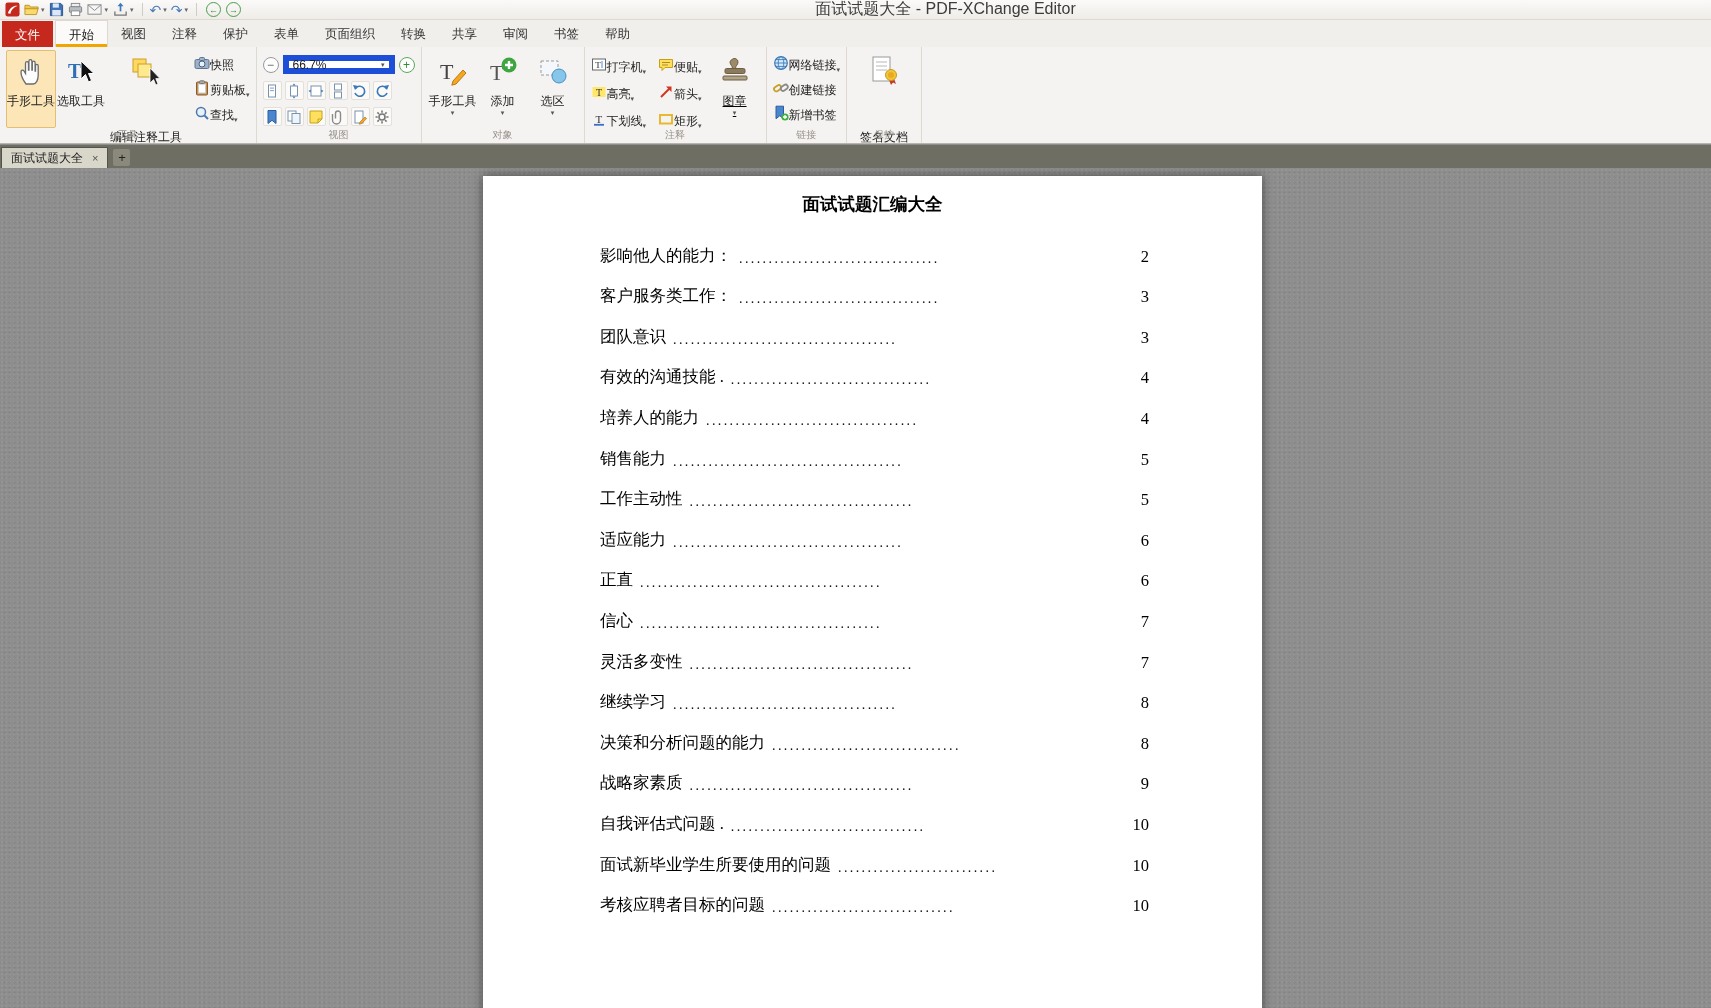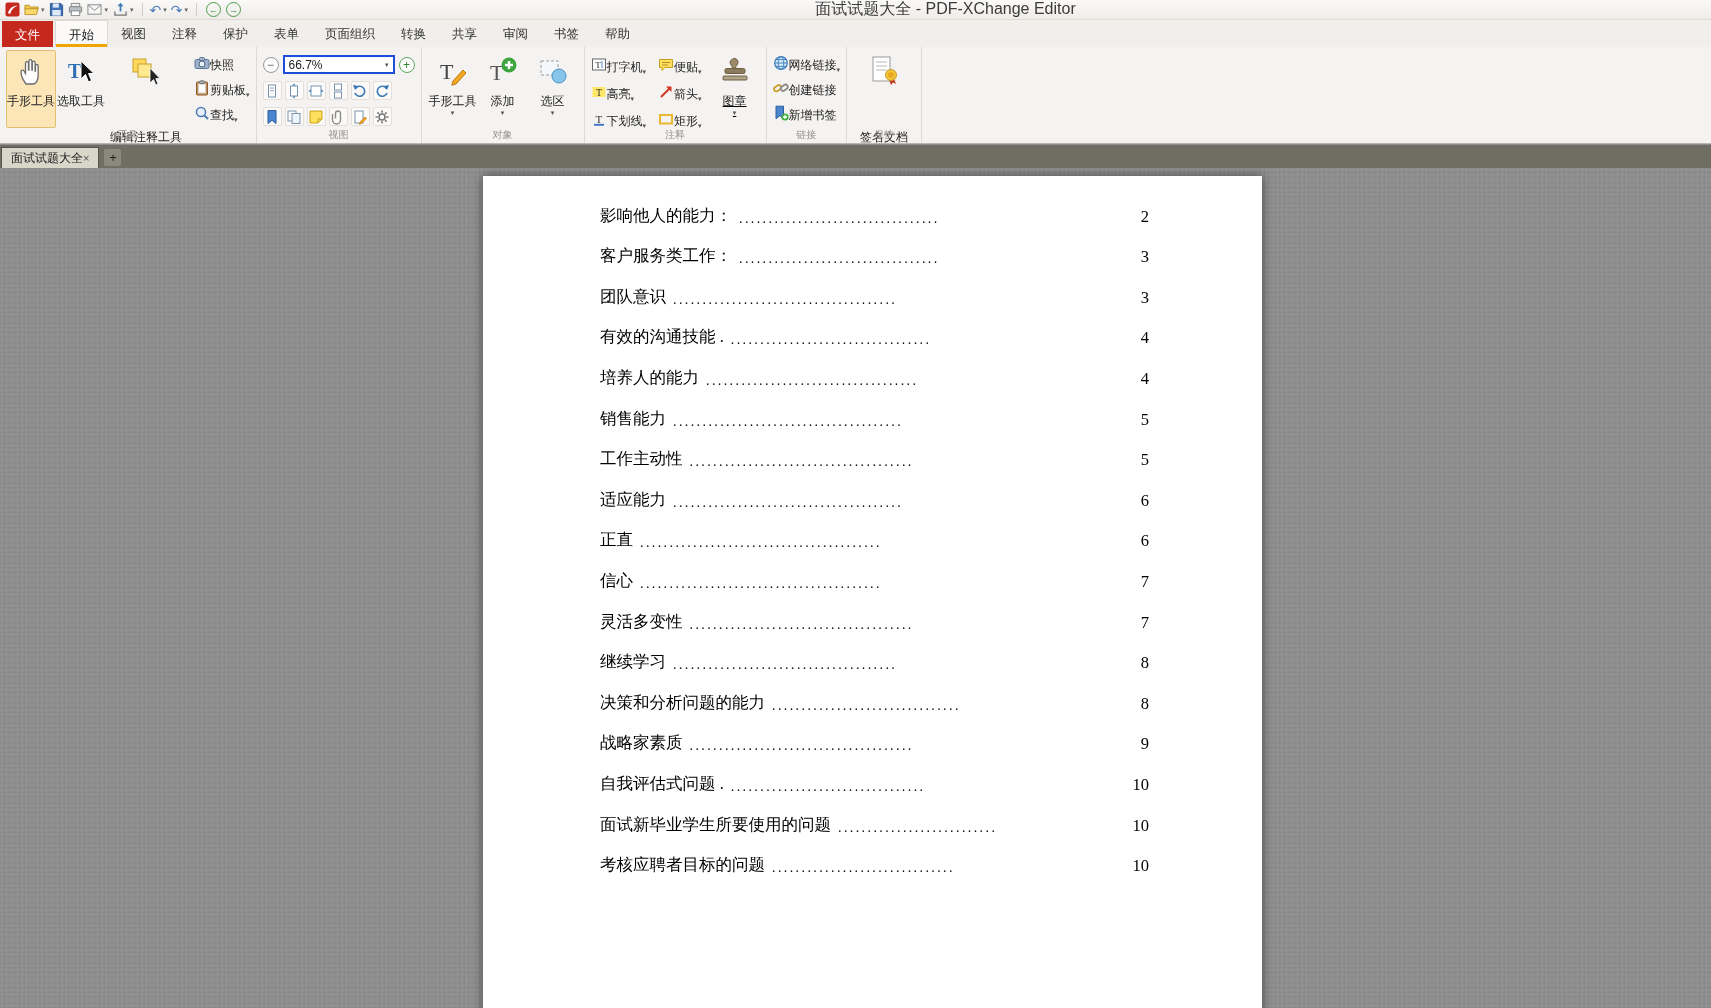--- a/index.html
+++ b/index.html
@@ -45,33 +45,33 @@
 
   .smallcol { display:flex; flex-direction:column; gap:7px; margin-left:8px; padding-top:6px; }
   .smallbtn { display:flex; align-items:flex-end; gap:0; font-size:12px; color:#222; height:18px; white-space:nowrap; }
   .caret { font-size:7px; color:#555; }
 
   .vcol { display:flex; flex-direction:column; gap:7px; padding-top:5px; width:152px; }
   .zoomrow { display:flex; align-items:center; gap:4px; }
   .zoombtn { width:16px; height:16px; border:1px solid #9a9a9a; border-radius:50%; background:#fdfdfd;
     display:flex; align-items:center; justify-content:center; font-size:12px; color:#666; line-height:1; }
   .zoombtn.plus { color:#2f8f2f; border-color:#5aa85a; }
-  .zoombox { flex:1; height:19px; border:2px solid #1d4ed8; background:#fff; display:flex;
+  .zoombox { flex:1; height:19px; border:6px solid #1d4ed8; background:#fff; display:flex;
     align-items:center; justify-content:space-between; padding:0 4px; font-size:12px; color:#222; }
   .iconrow { display:flex; gap:3px; align-items:center; }
   .mini { width:19px; height:19px; display:flex; align-items:center; justify-content:center;
     border:1px solid #e3dfd9; border-radius:2px; background:#fbfaf8; }
   .mini svg { display:block; }
 
   .cgrid { display:grid; grid-template-columns:auto auto; grid-auto-rows:27px; column-gap:12px; padding-top:3px; align-items:center; }
 
   
   .tabbar { position:absolute; top:145px; left:0; right:0; height:23px; background:#6f6e63;
     display:flex; align-items:flex-end; padding-left:1px; z-index:27; }
-  .doctab { height:21px; background:#d9d6ca; display:flex; align-items:center; 
+  .doctab { height:21px; background:#d9d6ca; display:flex; align-items:center; gap:9px;
     padding:6px 9px; font-size:12px; color:#1a1a1a; border:1px solid #55544b; border-bottom:none; }
   .doctab .close { color:#555; font-size:11px; line-height:1; }
   .newtab { width:17px; height:17px; margin:0 0 2px 5px; background:#8b897c; color:#23221c;
     display:flex; align-items:center; justify-content:center; font-size:13px; border-radius:2px; line-height:1; }
 
   
   .docarea { position:absolute; top:168px; left:0; right:0; bottom:0; background-color:#8e8e8e;
     background-image:radial-gradient(rgba(255,255,255,0.05) 1px, transparent 1.2px),
                      radial-gradient(rgba(0,0,0,0.06) 1px, transparent 1.2px);
     background-size:4px 4px, 5px 5px; background-position:0 0, 2px 2px; overflow:hidden; }
@@ -498,20 +498,21 @@
   <div class="tabbar">
     <div class="doctab">
       <span>面试试题大全</span>
       <span class="close">×</span>
     </div>
     <div class="newtab">+</div>
   </div>
 
   <div class="docarea">
     <div class="page">
+      <div class="doc-title">面试试题汇编大全</div>
       <div class="toc" id="toc-list">
           <div class="toc-row">
             <span class="toc-label">影响他人的能力：</span>
             <span class="toc-dots">..................................</span>
             <span class="toc-spacer"></span>
             <span class="toc-page">2</span>
           </div>
           <div class="toc-row">
             <span class="toc-label">客户服务类工作：</span>
             <span class="toc-dots">..................................</span>

